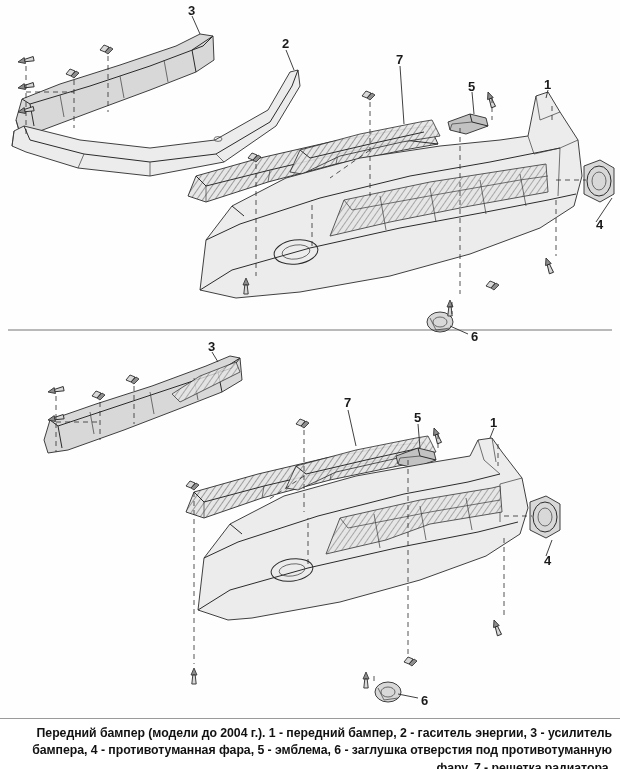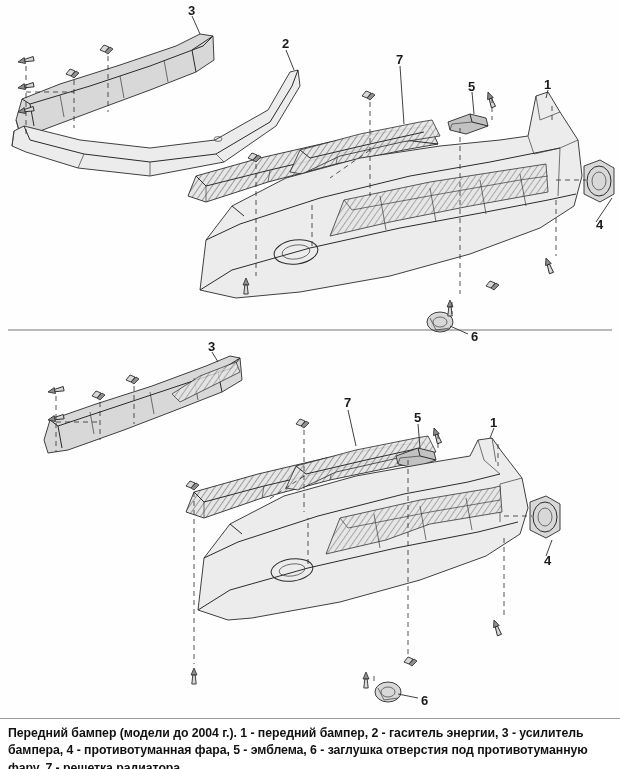--- a/index.html
+++ b/index.html
@@ -45,20 +45,21 @@
     height: 51px;
     box-sizing: border-box;
     padding: 6px 8px 0 8px;
     border-top: 1px solid #9a9a9a;
     font-family: "Liberation Sans", sans-serif;
     font-size: 12.3px;
     font-weight: bold;
     color: #111111;
     line-height: 1.42;
     letter-spacing: -0.05px;
+    text-align: right;
   }
   .hair { stroke: #2b2b2b; fill: none; stroke-width: 1; }
   .hair-thin { stroke: #3a3a3a; fill: none; stroke-width: 0.7; }
   .dash { stroke: #2b2b2b; fill: none; stroke-width: 0.8; stroke-dasharray: 5 4; }
   .lead { stroke: #2b2b2b; fill: none; stroke-width: 0.9; }
   .fillgray { fill: #d8d8d8; stroke: #2b2b2b; stroke-width: 0.9; }
   .filllight { fill: #ececec; stroke: #2b2b2b; stroke-width: 0.9; }
   .fillmid { fill: #c2c2c2; stroke: #2b2b2b; stroke-width: 0.9; }
   .filldark { fill: #8e8e8e; stroke: #2b2b2b; stroke-width: 0.8; }
   .hatch { fill: url(#hatchpat); stroke: #2b2b2b; stroke-width: 0.9; }

